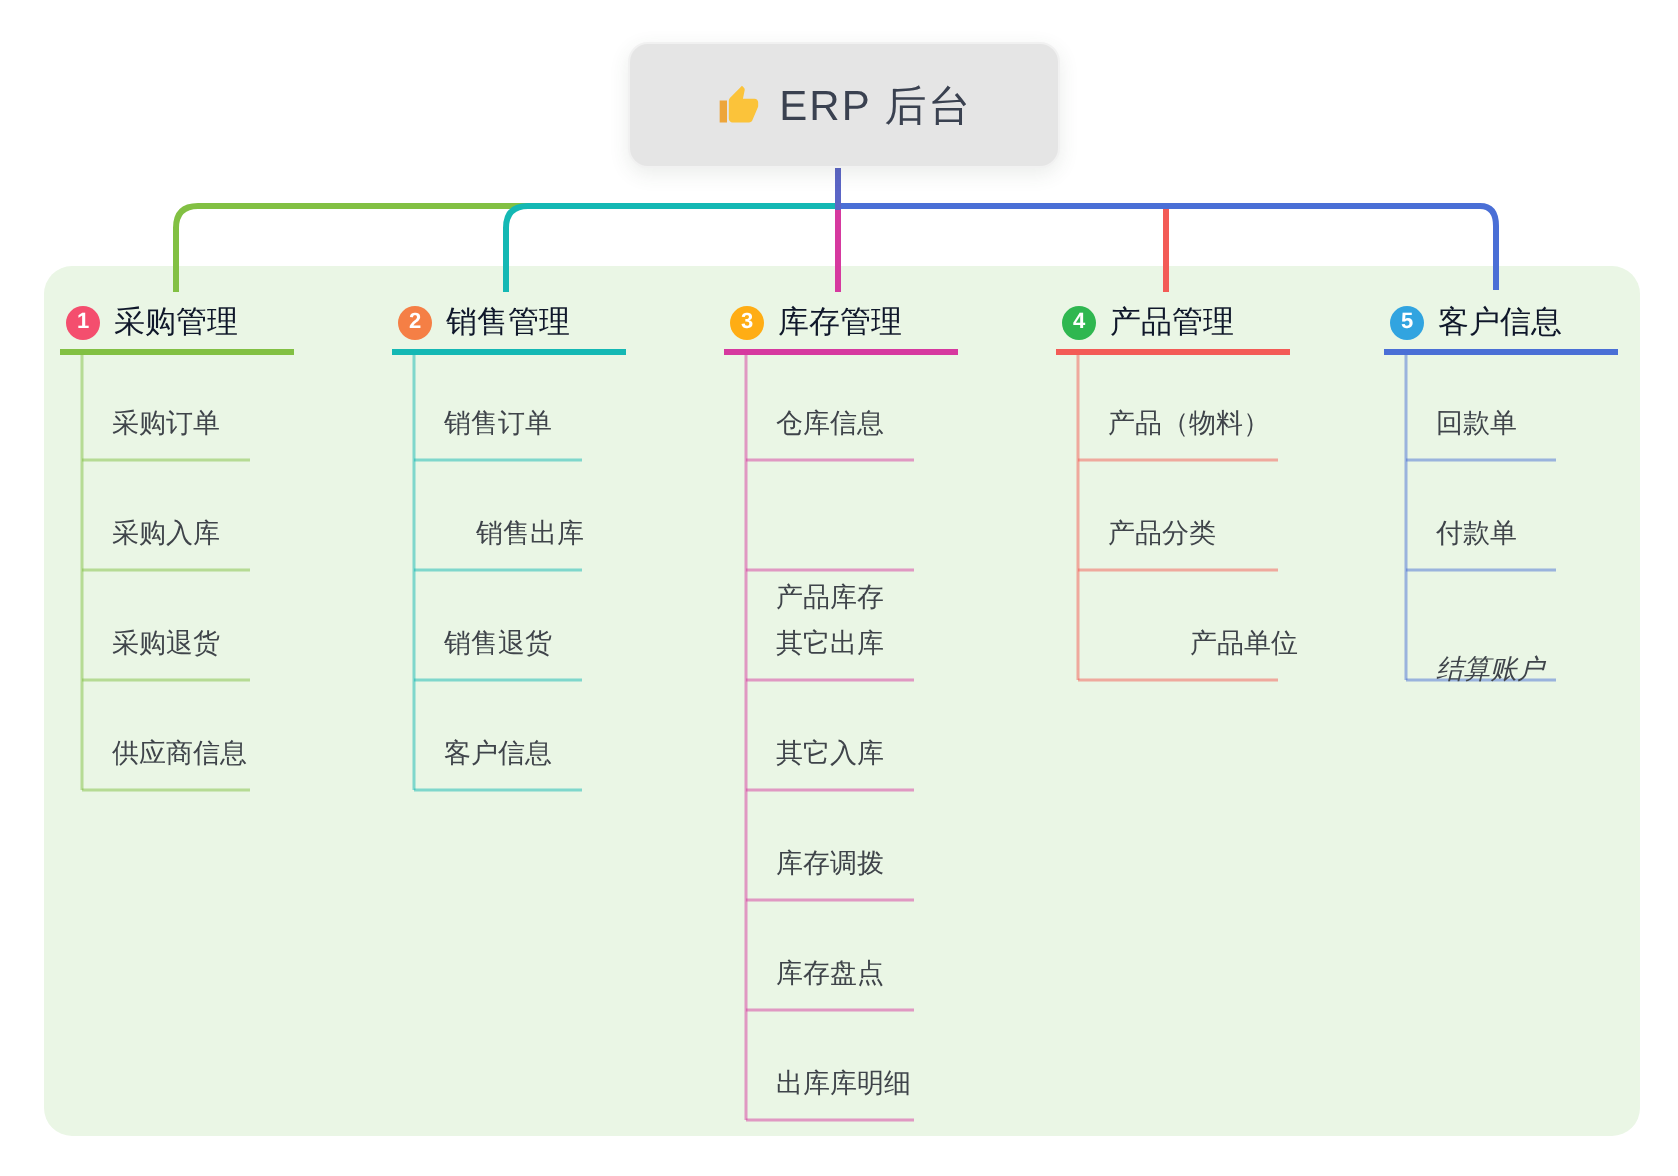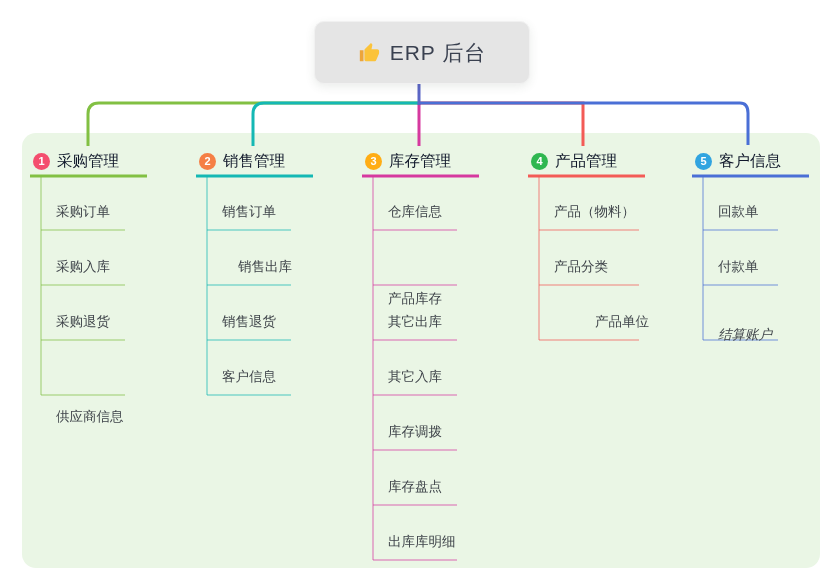--- a/index.html
+++ b/index.html
@@ -131,21 +131,21 @@
   <span class="branch-label">产品管理</span>
 </div>
 <div class="branch-header" style="left:695px;">
   <span class="badge" style="background-color: rgb(49, 164, 224);">5</span>
   <span class="branch-label">客户信息</span>
 </div>
 
 <div class="child-node" style="left:56px;top:203px;text-align:right;">采购订单</div>
 <div class="child-node" style="left:56px;top:258px;">采购入库</div>
 <div class="child-node" style="left:56px;top:313px;">采购退货</div>
-<div class="child-node" style="left:56px;top:368px;margin-top:40px;">供应商信息</div>
+<div class="child-node" style="left:56px;top:368px;">供应商信息</div>
 
 <div class="child-node" style="left:222px;top:203px;">销售订单</div>
 <div class="child-node" style="left:238px;top:258px;">销售出库</div>
 <div class="child-node" style="left:222px;top:313px;">销售退货</div>
 <div class="child-node" style="left:222px;top:368px;">客户信息</div>
 
 <div class="child-node" style="left:388px;top:203px;">仓库信息</div>
 <div class="child-node" style="left:388px;top:258px;margin-top:32px;">产品库存</div>
 <div class="child-node" style="left:388px;top:313px;">其它出库</div>
 <div class="child-node" style="left:388px;top:368px;">其它入库</div>

